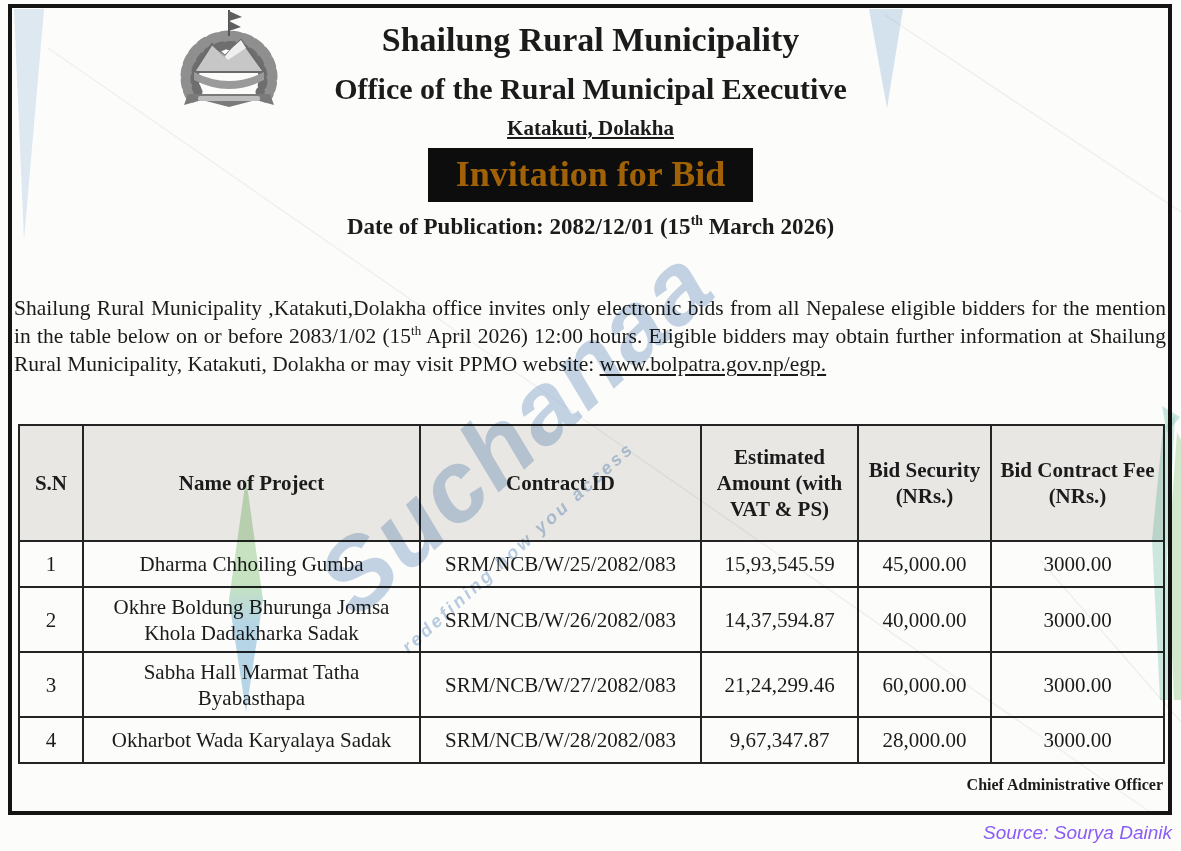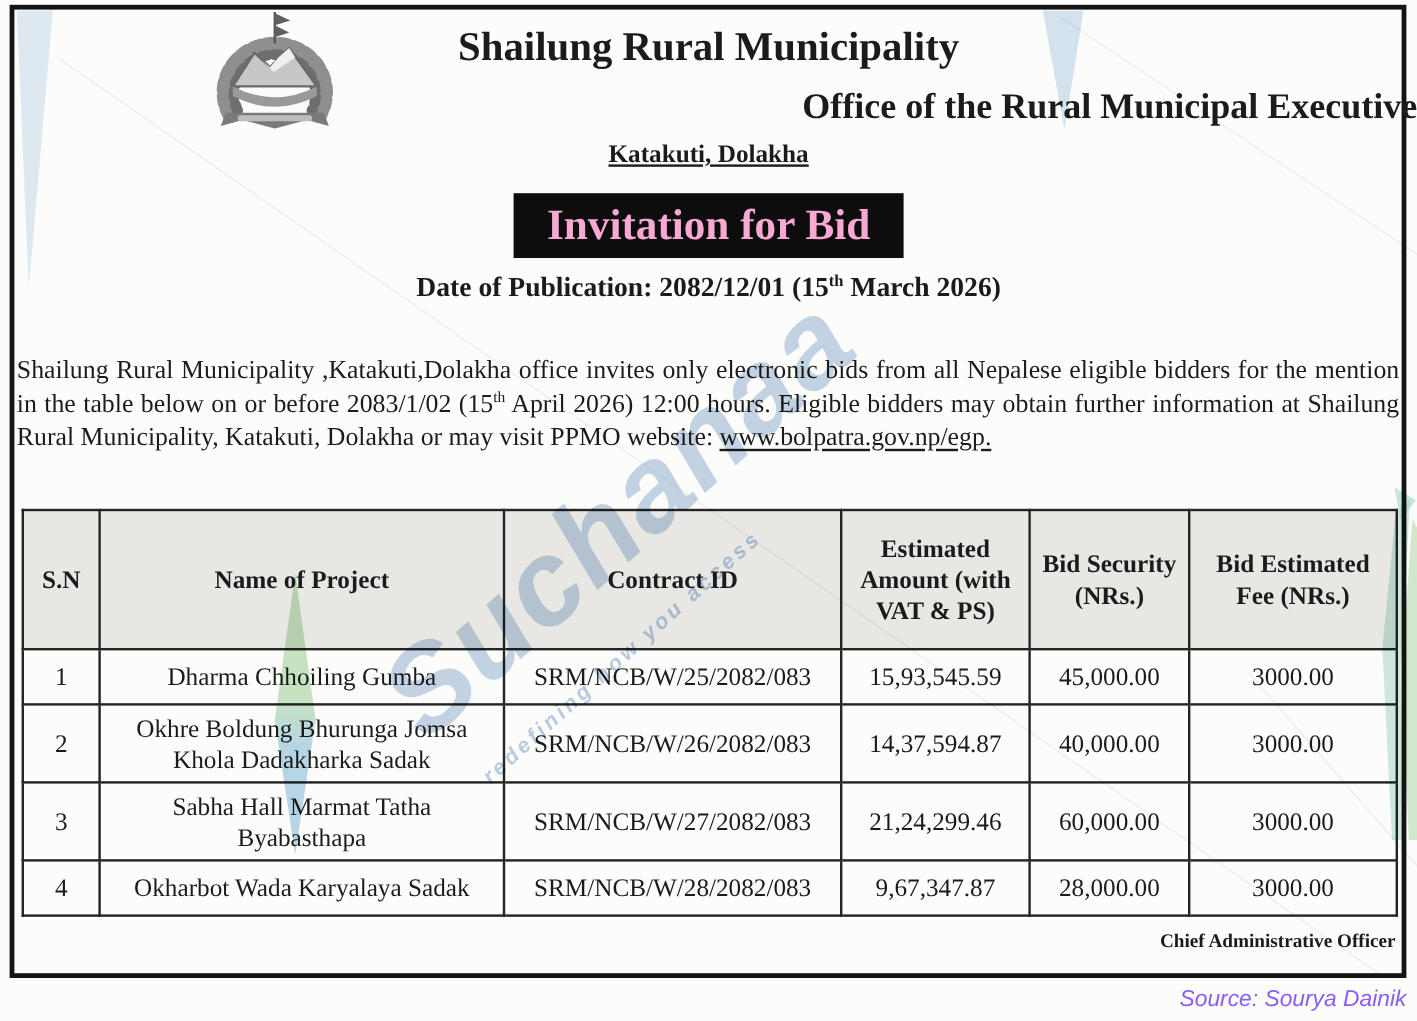--- a/index.html
+++ b/index.html
@@ -9,25 +9,25 @@
     background:#fcfcfb; overflow:hidden;
     font-family:"Liberation Serif", serif; color:#1b1b1b;
   }
   .notice-border {
     position:absolute; left:8px; top:4px; width:1164px; height:811px;
     border:4px solid #141414; background:transparent;
   }
   
   .head-block { position:absolute; left:0; right:0; top:0; text-align:center; }
   .t-muni { font-size:34px; font-weight:bold; line-height:40px; margin:0; padding-top:20px; }
-  .t-office { font-size:30px; font-weight:bold; line-height:34px; margin-top:12px;text-align:right; }
+  .t-office { font-size:30px; font-weight:bold; line-height:34px; margin-top:12px; }
   .t-addr1 { font-size:21px; font-weight:bold; line-height:26px; margin-top:9px;text-decoration:underline; }
   .t-addr2 { font-size:21px; font-weight:bold; line-height:26px; margin-top:1px; letter-spacing:0.5px; }
   .banner {
-    display:inline-block; margin-top:20px; background:#0d0d0d; color:#f9a8d4;
+    display:inline-block; margin-top:7px; background:#0d0d0d; color:#a16207;
     font-size:36px; font-weight:bold; line-height:40px; padding:6px 28px 8px;
   }
   .dateline { font-size:23px; font-weight:bold; margin-top:12px; }
   sup { font-size:60%; vertical-align:super; line-height:0; }
   .logo-wrap { position:absolute; left:168px; top:8px; width:122px; height:112px; }
   
   .intro {
     position:absolute; left:14px; top:294px; width:1152px;
     font-size:21.5px; line-height:28px; text-align:justify;
   }
@@ -114,21 +114,21 @@
           <col style="width:133px">
           <col style="width:173px">
       </colgroup>
       <thead>
           <tr>
             <th>S.N</th>
             <th>Name of Project</th>
             <th>Contract ID</th>
             <th>Estimated Amount (with VAT &amp; PS)</th>
             <th>Bid Security (NRs.)</th>
-            <th>Bid Estimated Fee (NRs.)</th>
+            <th>Bid Contract Fee (NRs.)</th>
           </tr>
         </thead>
       <tbody>
           <tr class="r-short">
             <td>1</td>
             <td>Dharma Chhoiling Gumba</td>
             <td>SRM/NCB/W/25/2082/083</td>
             <td>15,93,545.59</td>
             <td>45,000.00</td>
             <td>3000.00</td>

